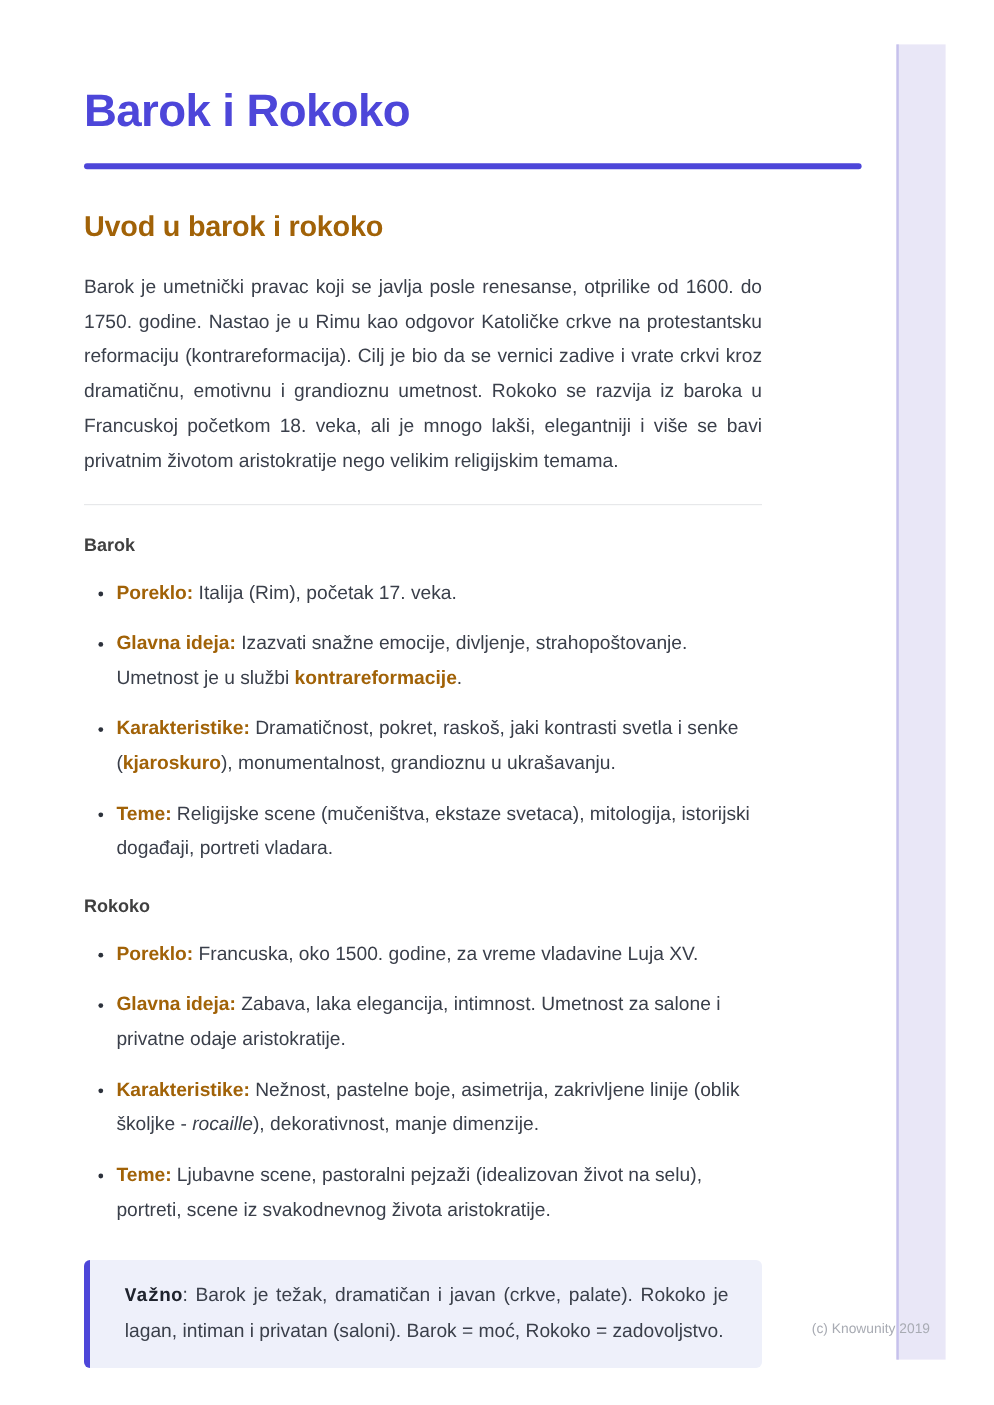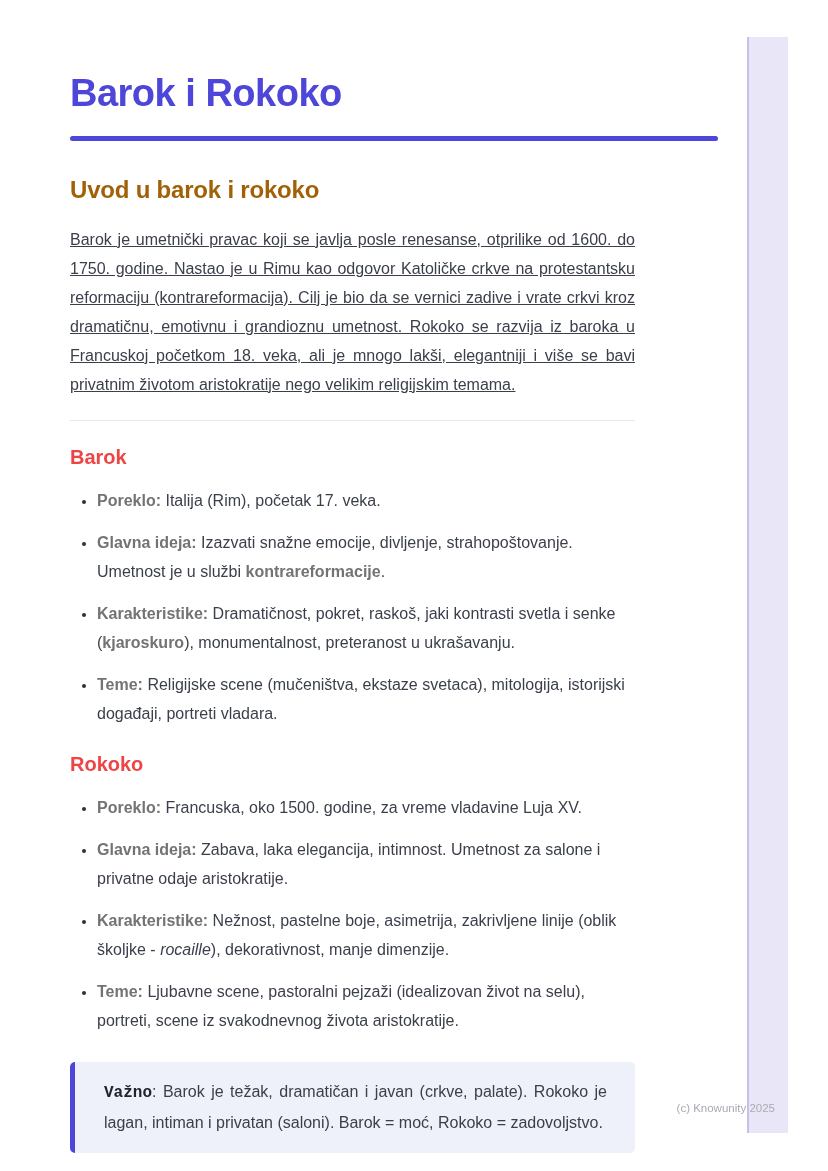--- a/index.html
+++ b/index.html
@@ -50,47 +50,46 @@
   }
   .h2-intro { margin-top: 35px; }
   .h2-key   { margin-top: 27px; }
 
   p.body-par {
     margin-top: 21px;
     font-size: 16px;
     line-height: 29px;
     color: #3a3f4a;
     text-align: justify;
-    text-decoration: underline;
   }
   .divider {
     margin-top: 21px;
     width: 565px; height: 1px;
     background: #e7e8ea;
   }
   .subheading {
     margin-top: 25px;
-    font-size: 20px;
+    font-size: 15px;
     font-weight: 700;
-    color: #ef4444;
+    color: #404040;
   }
   ul.topic-list {
     margin-top: 17px;
     padding-left: 27px;
     width: 565px;
     list-style: disc outside;
   }
   ul.topic-list li {
     font-size: 16px;
     line-height: 29px;
     color: #3a3f4a;
     margin-bottom: 13px;
   }
   ul.topic-list li::marker { color: #2c313b; font-size: 14px; }
-  ul.topic-list li span.seg-b { font-weight: 700; color: #737373; }
+  ul.topic-list li span.seg-b { font-weight: 700; color: #a16207; }
 
   .callout {
     margin-top: 27px;
     width: 565px;
     background: #eef0fa;
     border-left: 5px solid #4d46d9;
     border-radius: 5px;
     padding: 15px 28px 15px 29px;
     font-size: 16px;
     line-height: 30px;
@@ -124,31 +123,31 @@
     <h2 class="section-heading h2-intro">Uvod u barok i rokoko</h2>
     <p class="body-par text-col">Barok je umetnički pravac koji se javlja posle renesanse, otprilike od 1600. do 1750. godine. Nastao je u Rimu kao odgovor Katoličke crkve na protestantsku reformaciju (kontrareformacija). Cilj je bio da se vernici zadive i vrate crkvi kroz dramatičnu, emotivnu i grandioznu umetnost. Rokoko se razvija iz baroka u Francuskoj početkom 18. veka, ali je mnogo lakši, elegantniji i više se bavi privatnim životom aristokratije nego velikim religijskim temama.</p>
 
     <div class="divider"></div>
 
 
     <div class="subheading">Barok</div>
     <ul class="topic-list">
       <li><span class="seg-b">Poreklo:</span><span> Italija (Rim), početak 17. veka.</span></li>
       <li><span class="seg-b">Glavna ideja:</span><span> Izazvati snažne emocije, divljenje, strahopoštovanje. Umetnost je u službi </span><span class="seg-b">kontrareformacije</span><span>.</span></li>
-      <li><span class="seg-b">Karakteristike:</span><span> Dramatičnost, pokret, raskoš, jaki kontrasti svetla i senke (</span><span class="seg-b">kjaroskuro</span><span>), monumentalnost, preteranost u ukrašavanju.</span></li>
+      <li><span class="seg-b">Karakteristike:</span><span> Dramatičnost, pokret, raskoš, jaki kontrasti svetla i senke (</span><span class="seg-b">kjaroskuro</span><span>), monumentalnost, grandioznu u ukrašavanju.</span></li>
       <li><span class="seg-b">Teme:</span><span> Religijske scene (mučeništva, ekstaze svetaca), mitologija, istorijski događaji, portreti vladara.</span></li>
     </ul>
 
     <div class="subheading">Rokoko</div>
     <ul class="topic-list">
       <li><span class="seg-b">Poreklo:</span><span> Francuska, oko 1500. godine, za vreme vladavine Luja XV.</span></li>
       <li><span class="seg-b">Glavna ideja:</span><span> Zabava, laka elegancija, intimnost. Umetnost za salone i privatne odaje aristokratije.</span></li>
       <li><span class="seg-b">Karakteristike:</span><span> Nežnost, pastelne boje, asimetrija, zakrivljene linije (oblik školjke - </span><span class="seg-i">rocaille</span><span>), dekorativnost, manje dimenzije.</span></li>
       <li><span class="seg-b">Teme:</span><span> Ljubavne scene, pastoralni pejzaži (idealizovan život na selu), portreti, scene iz svakodnevnog života aristokratije.</span></li>
     </ul>
 
     <div class="callout"><span class="seg-b">Važno</span><span>: Barok je težak, dramatičan i javan (crkve, palate). Rokoko je lagan, intiman i privatan (saloni). Barok = moć, Rokoko = zadovoljstvo.</span></div>
 
   </div>
 
-  <div class="footer-credit">(c) Knowunity 2025</div>
+  <div class="footer-credit">(c) Knowunity 2019</div>
 
 </div>
 
 </body></html>

